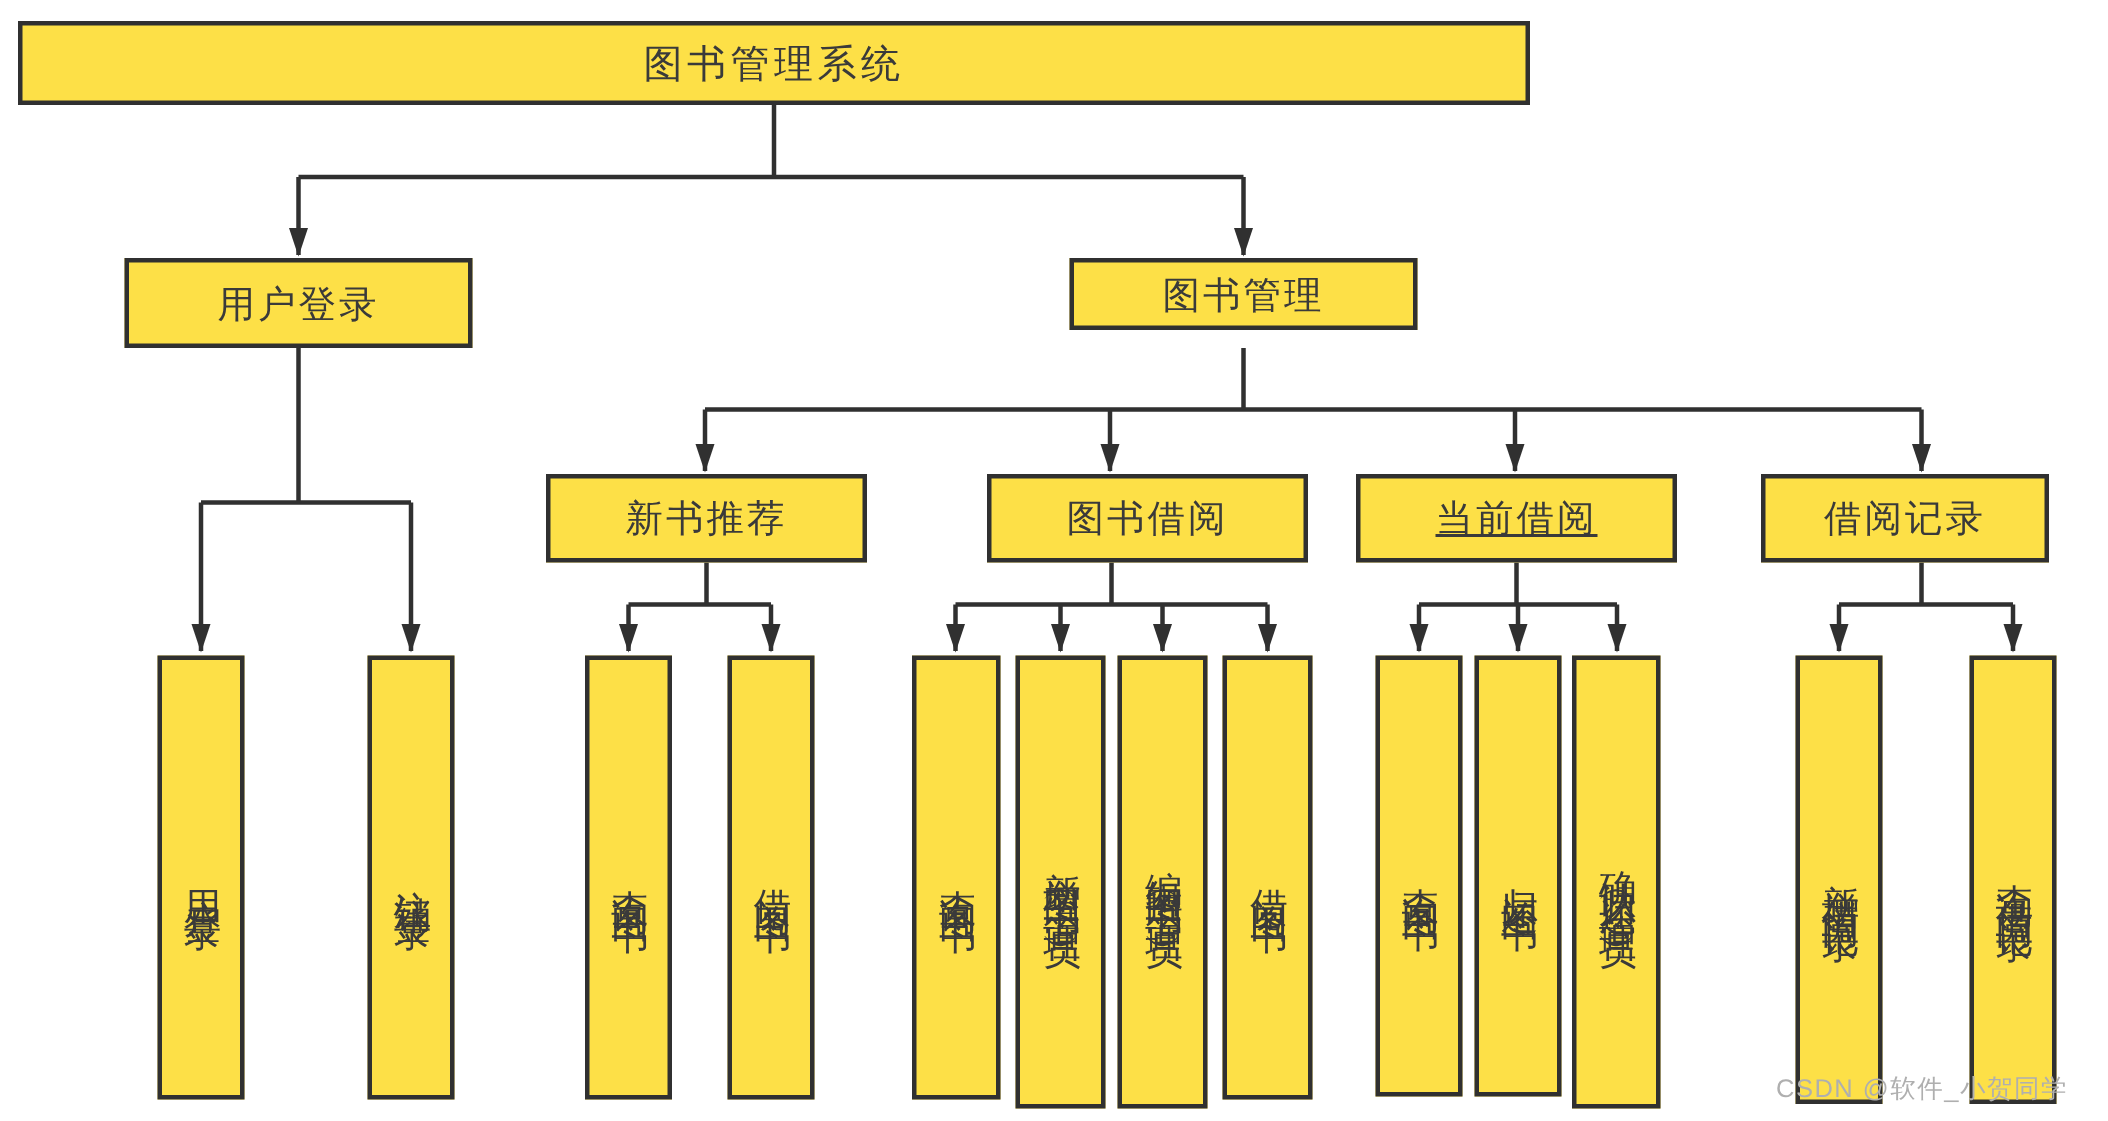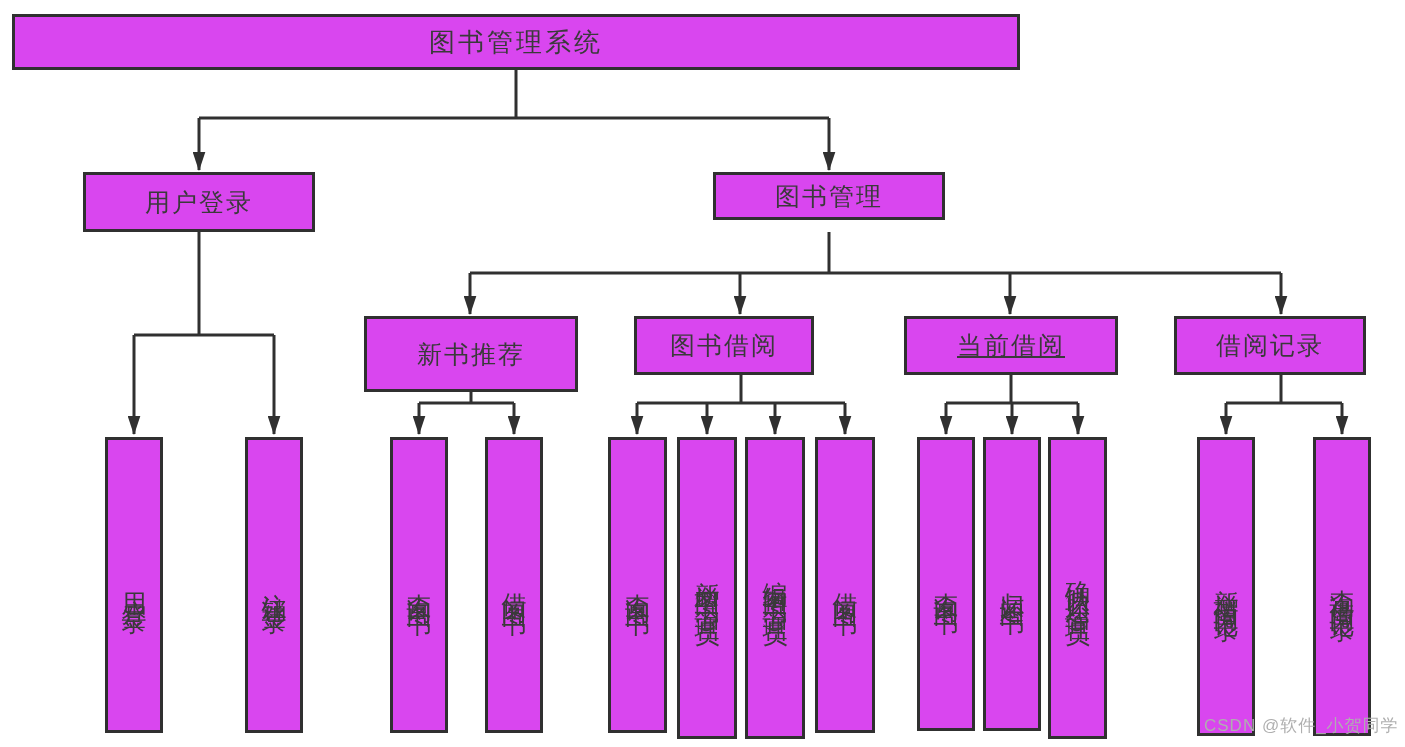--- a/index.html
+++ b/index.html
@@ -6,35 +6,34 @@
   .stage{
     position:relative;width:1405px;height:747px;overflow:hidden;
     background:var(--background,#ffffff);
     font-family:"Liberation Sans","DejaVu Sans",sans-serif;
     color:var(--text,#3a3a3a);
   }
   .connectors{position:absolute;left:0;top:0;width:1405px;height:747px;}
   .connectors path{fill:none;stroke:var(--line,#303030);stroke-width:3;}
   .connectors .tip{fill:var(--line,#303030);stroke:none;}
   .node{
-    position:absolute;box-sizing:border-box;background:#d946ef;
+    position:absolute;box-sizing:border-box;background:#fde047;
     border:3px solid var(--line,#303030);
     display:flex;align-items:center;justify-content:center;
     font-size:25px;letter-spacing:2px;white-space:nowrap;
   }
   .node.title{font-size:26px;letter-spacing:3px;}
   .node.v span{
     writing-mode:vertical-lr;text-orientation:mixed;
     letter-spacing:6px;line-height:1;
   }
   .watermark{
     position:absolute;left:1184px;top:714px;
     font-size:17px;letter-spacing:1px;white-space:nowrap;
     color:var(--watermark,#b0b0b0);
-    margin-left:20px;
   }
 </style>
 </head>
 <body>
 
 <div class="stage">
 
   <svg class="connectors" viewBox="0 0 1405 747" xmlns="http://www.w3.org/2000/svg">
     <defs>
       <marker id="ah" viewBox="0 0 18 12" refX="17" refY="6" markerWidth="19" markerHeight="13" markerUnits="userSpaceOnUse" orient="auto">
@@ -94,24 +93,24 @@
     <span>图书管理系统</span>
   </div>
 
   <div class="node" style="left:83px;top:172px;width:232px;height:60px;">
     <span>用户登录</span>
   </div>
   <div class="node" style="left:713px;top:172px;width:232px;height:48px;">
     <span>图书管理</span>
   </div>
 
-  <div class="node" style="left:364px;top:316px;width:214px;height:76px;font-family:Liberation Serif, serif;">
+  <div class="node" style="left:364px;top:316px;width:214px;height:59px;font-family:Liberation Serif, serif;">
     <span>新书推荐</span>
   </div>
-  <div class="node" style="left:634px;top:316px;width:180px;height:59px;">
+  <div class="node" style="left:658px;top:316px;width:214px;height:59px;">
     <span>图书借阅</span>
   </div>
   <div class="node" style="left:904px;top:316px;width:214px;height:59px;text-decoration:underline;">
     <span>当前借阅</span>
   </div>
   <div class="node" style="left:1174px;top:316px;width:192px;height:59px;">
     <span>借阅记录</span>
   </div>
 
   <div class="node v" style="left:105px;top:437px;width:58px;height:296px;">

